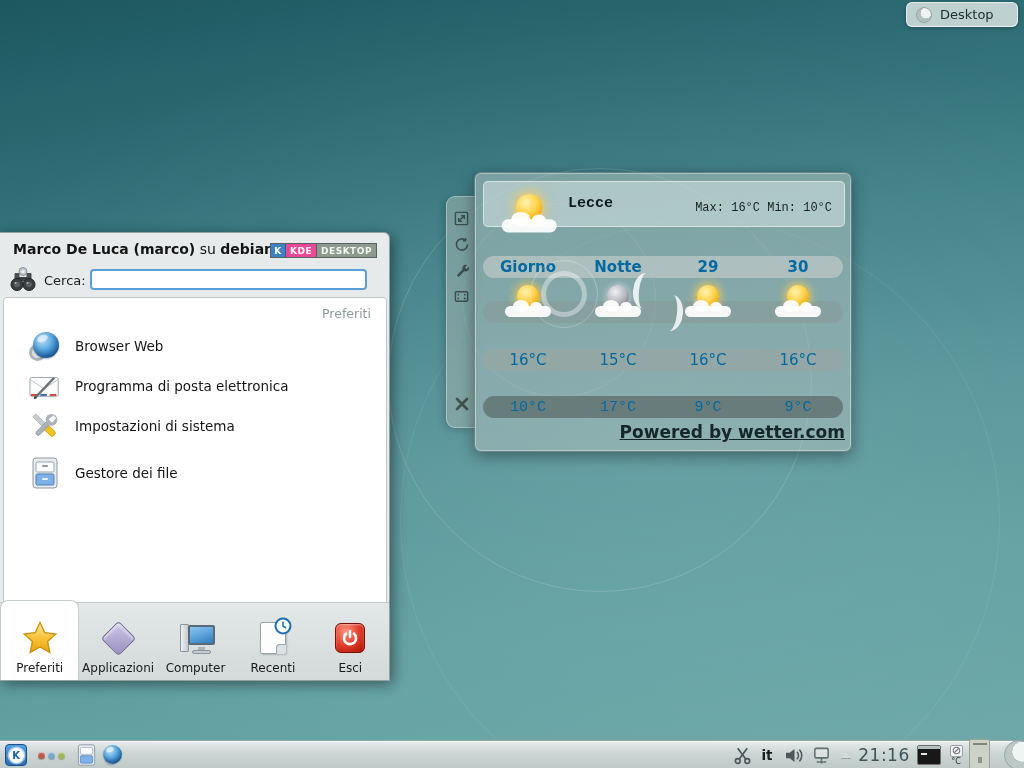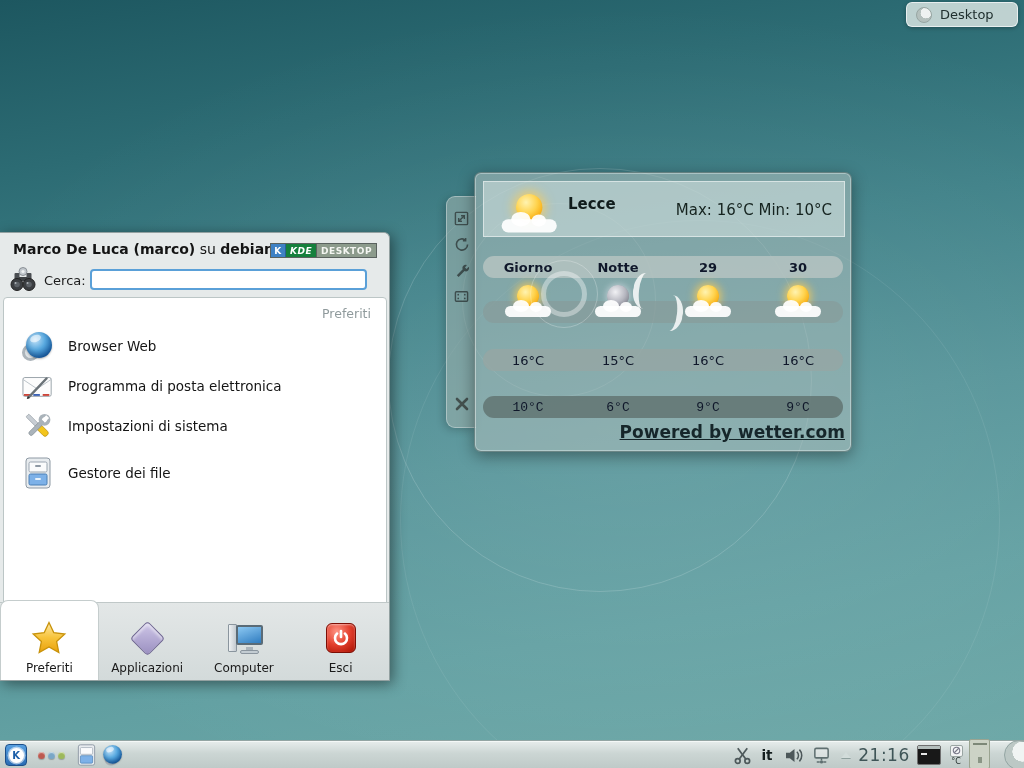--- a/index.html
+++ b/index.html
@@ -39,31 +39,31 @@
   }
   .h-btn { width:18px; height:18px; margin-bottom:8px; display:flex; align-items:center; justify-content:center; }
   .h-close { margin-top:auto; margin-bottom:14px; }
   
   #weather {
     position:absolute; left:474px; top:172px; width:378px; height:280px; z-index:6;
     background:rgba(168,188,186,0.58); border:1px solid rgba(80,100,100,0.55);
     border-radius:7px; box-shadow:0 4px 16px rgba(0,0,0,0.38), inset 0 0 0 1px rgba(255,255,255,0.35);
   }
   #w-header {
-    position:absolute; left:8px; top:8px; width:362px; height:56px;
-    background:rgba(214,227,225,0.55); border:1px solid rgba(255,255,255,0.5); border-radius:0;
+    position:absolute; left:8px; top:8px; width:362px; height:46px;
+    background:rgba(214,227,225,0.55); border:1px solid rgba(255,255,255,0.5); border-radius:5px;font-family:Liberation Mono, monospace;
   }
   #w-city { position:absolute; left:84px; top:13px; font-size:15px; font-weight:bold; color:#101c1c; }
-  #w-minmax { position:absolute; right:12px; bottom:17px; font-size:15px; color:#15231f; }
+  #w-minmax { position:absolute; right:12px; bottom:11px; font-size:12px; color:#15231f; }
   .w-strip { position:absolute; left:8px; width:360px; height:22px; border-radius:11px; display:flex; }
   #w-cols  { top:83px;  background:rgba(183,196,194,0.82); }
   #w-iconstrip { top:128px; background:rgba(136,154,152,0.62); }
   #w-day   { top:176px; background:rgba(150,166,164,0.80); }
   #w-night { top:223px; background:rgba(98,116,114,0.85);font-family:Liberation Mono, monospace; }
-  .w-cell { flex:1; display:flex; align-items:center; justify-content:center; font-size:13px; color:#0f172a; }
+  .w-cell { flex:1; display:flex; align-items:center; justify-content:center; font-size:15px; color:#0369a1; }
   #w-cols .w-cell { font-weight:bold; }
   #w-icons { position:absolute; left:8px; top:106px; width:360px; height:40px; display:flex; z-index:3; }
   .w-icell { flex:1; display:flex; align-items:flex-end; justify-content:center; }
   #w-credit {
     position:absolute; right:6px; bottom:9px; font-size:17px; font-weight:bold;
     color:#16262a; text-decoration:underline;
   }
   
   .wicon { position:relative; width:52px; height:34px; }
   .wicon .sun {
@@ -92,35 +92,35 @@
     background:#e6eaea; border:1px solid #93a1a1; border-left:none;
     border-radius:0 6px 0 0; box-shadow:3px 3px 14px rgba(0,0,0,0.45);
   }
   #k-title { position:absolute; left:13px; top:8px; font-size:14px; color:#141414; }
   #k-title b { font-weight:bold; }
   #k-badge {
     position:absolute; right:12px; top:10px; height:15px; display:flex; align-items:stretch;
     border:1px solid #5a625f; font-size:9px; font-weight:bold; letter-spacing:0.5px;
   }
   #k-badge .kico { width:15px; background:#3e81c4; color:#fff; display:flex; align-items:center; justify-content:center; font-size:9px; border-right:1px solid #2a5f96; }
-  #k-badge .kde  { background:#15803d; color:#fff; padding:0 4px; display:flex; align-items:center;font-style:italic; }
+  #k-badge .kde  { background:#ec4899; color:#fff; padding:0 4px; display:flex; align-items:center; }
   #k-badge .dsk  { background:#8c9b8c; color:#f4f6f2; padding:0 4px; display:flex; align-items:center; border-left:1px solid #5a625f; }
   #k-search-icon { position:absolute; left:9px; top:32px; }
   #k-search-label { position:absolute; left:44px; top:40px; font-size:13px; color:#1c1c1c; }
   #k-search-input {
     position:absolute; left:90px; top:36px; width:277px; height:21px;
     border:2px solid #5aa0d8; border-radius:4px; background:#fff; outline:none;
     font-size:12px; padding:0 5px; font-family:inherit;
   }
   #k-list {
     position:absolute; left:3px; top:64px; width:384px; height:366px;
     background:#ffffff; border:1px solid #bcc6c6; border-radius:4px;
   }
   #k-section { position:absolute; top:8px; right:15px; font-size:12.5px; color:#8f9a9c; }
-  .k-item { position:absolute; left:0; width:100%; height:40px; display:flex; align-items:center; padding-left:17px; gap:13px; cursor:default; }
+  .k-item { position:absolute; left:0; width:100%; height:40px; display:flex; align-items:center; padding-left:24px; gap:13px; cursor:default; }
   .k-item:nth-of-type(2) { top:28px; }
   .k-item:nth-of-type(3) { top:68px; }
   .k-item:nth-of-type(4) { top:108px; }
   .k-item:nth-of-type(5) { top:155px; }
   .k-item-label { font-size:13.5px; color:#151515; }
   .k-ic { width:34px; height:34px; display:flex; align-items:center; justify-content:center; position:relative; }
   
   .globe { position:relative; width:30px; height:30px; }
   .globe .gear { position:absolute; left:-1px; bottom:0; width:17px; height:17px; border-radius:50%; background:#dde2e5; border:3px solid #acb4ba; }
   .globe .ball {
@@ -294,21 +294,21 @@
 
   <div class="w-strip" id="w-day">
     <div class="w-cell">16°C</div>
     <div class="w-cell">15°C</div>
     <div class="w-cell">16°C</div>
     <div class="w-cell">16°C</div>
   </div>
 
   <div class="w-strip" id="w-night">
     <div class="w-cell">10°C</div>
-    <div class="w-cell">6°C</div>
+    <div class="w-cell">17°C</div>
     <div class="w-cell">9°C</div>
     <div class="w-cell">9°C</div>
   </div>
 
   <a id="w-credit">Powered by wetter.com</a>
 </div>
 
 <div id="kickoff">
   <div id="k-title">
     <b>Marco De Luca (marco)</b><span> su </span><b>debian</b>
@@ -425,20 +425,33 @@
             <span class="tower"></span>
             <span class="screen"></span>
             <span class="stand"></span>
             <span class="base"></span>
           </span>
       </span>
       <span class="tab-label">Computer</span>
     </div>
     <div class="k-tab">
       <span class="tab-icon">
+        <span class="doc">
+          <span class="clock">
+            <svg width="18" height="18" viewBox="0 0 18 18">
+              <circle cx="9" cy="9" r="7.5" fill="#fff" stroke="#1d6fb8" stroke-width="2"></circle>
+              <path d="M9 4.5V9l3 2" fill="none" stroke="#1d6fb8" stroke-width="1.6"></path>
+            </svg>
+          </span>
+        </span>
+      </span>
+      <span class="tab-label">Recenti</span>
+    </div>
+    <div class="k-tab">
+      <span class="tab-icon">
         <span class="esci-box">
           <svg width="20" height="20" viewBox="0 0 20 20">
             <path d="M10 3v6" stroke="#fff" stroke-width="2.6" stroke-linecap="round"></path>
             <path d="M6.1 5.6a6 6 0 1 0 7.8 0" fill="none" stroke="#fff" stroke-width="2.6" stroke-linecap="round"></path>
           </svg>
         </span>
       </span>
       <span class="tab-label">Esci</span>
     </div>
   </div>

